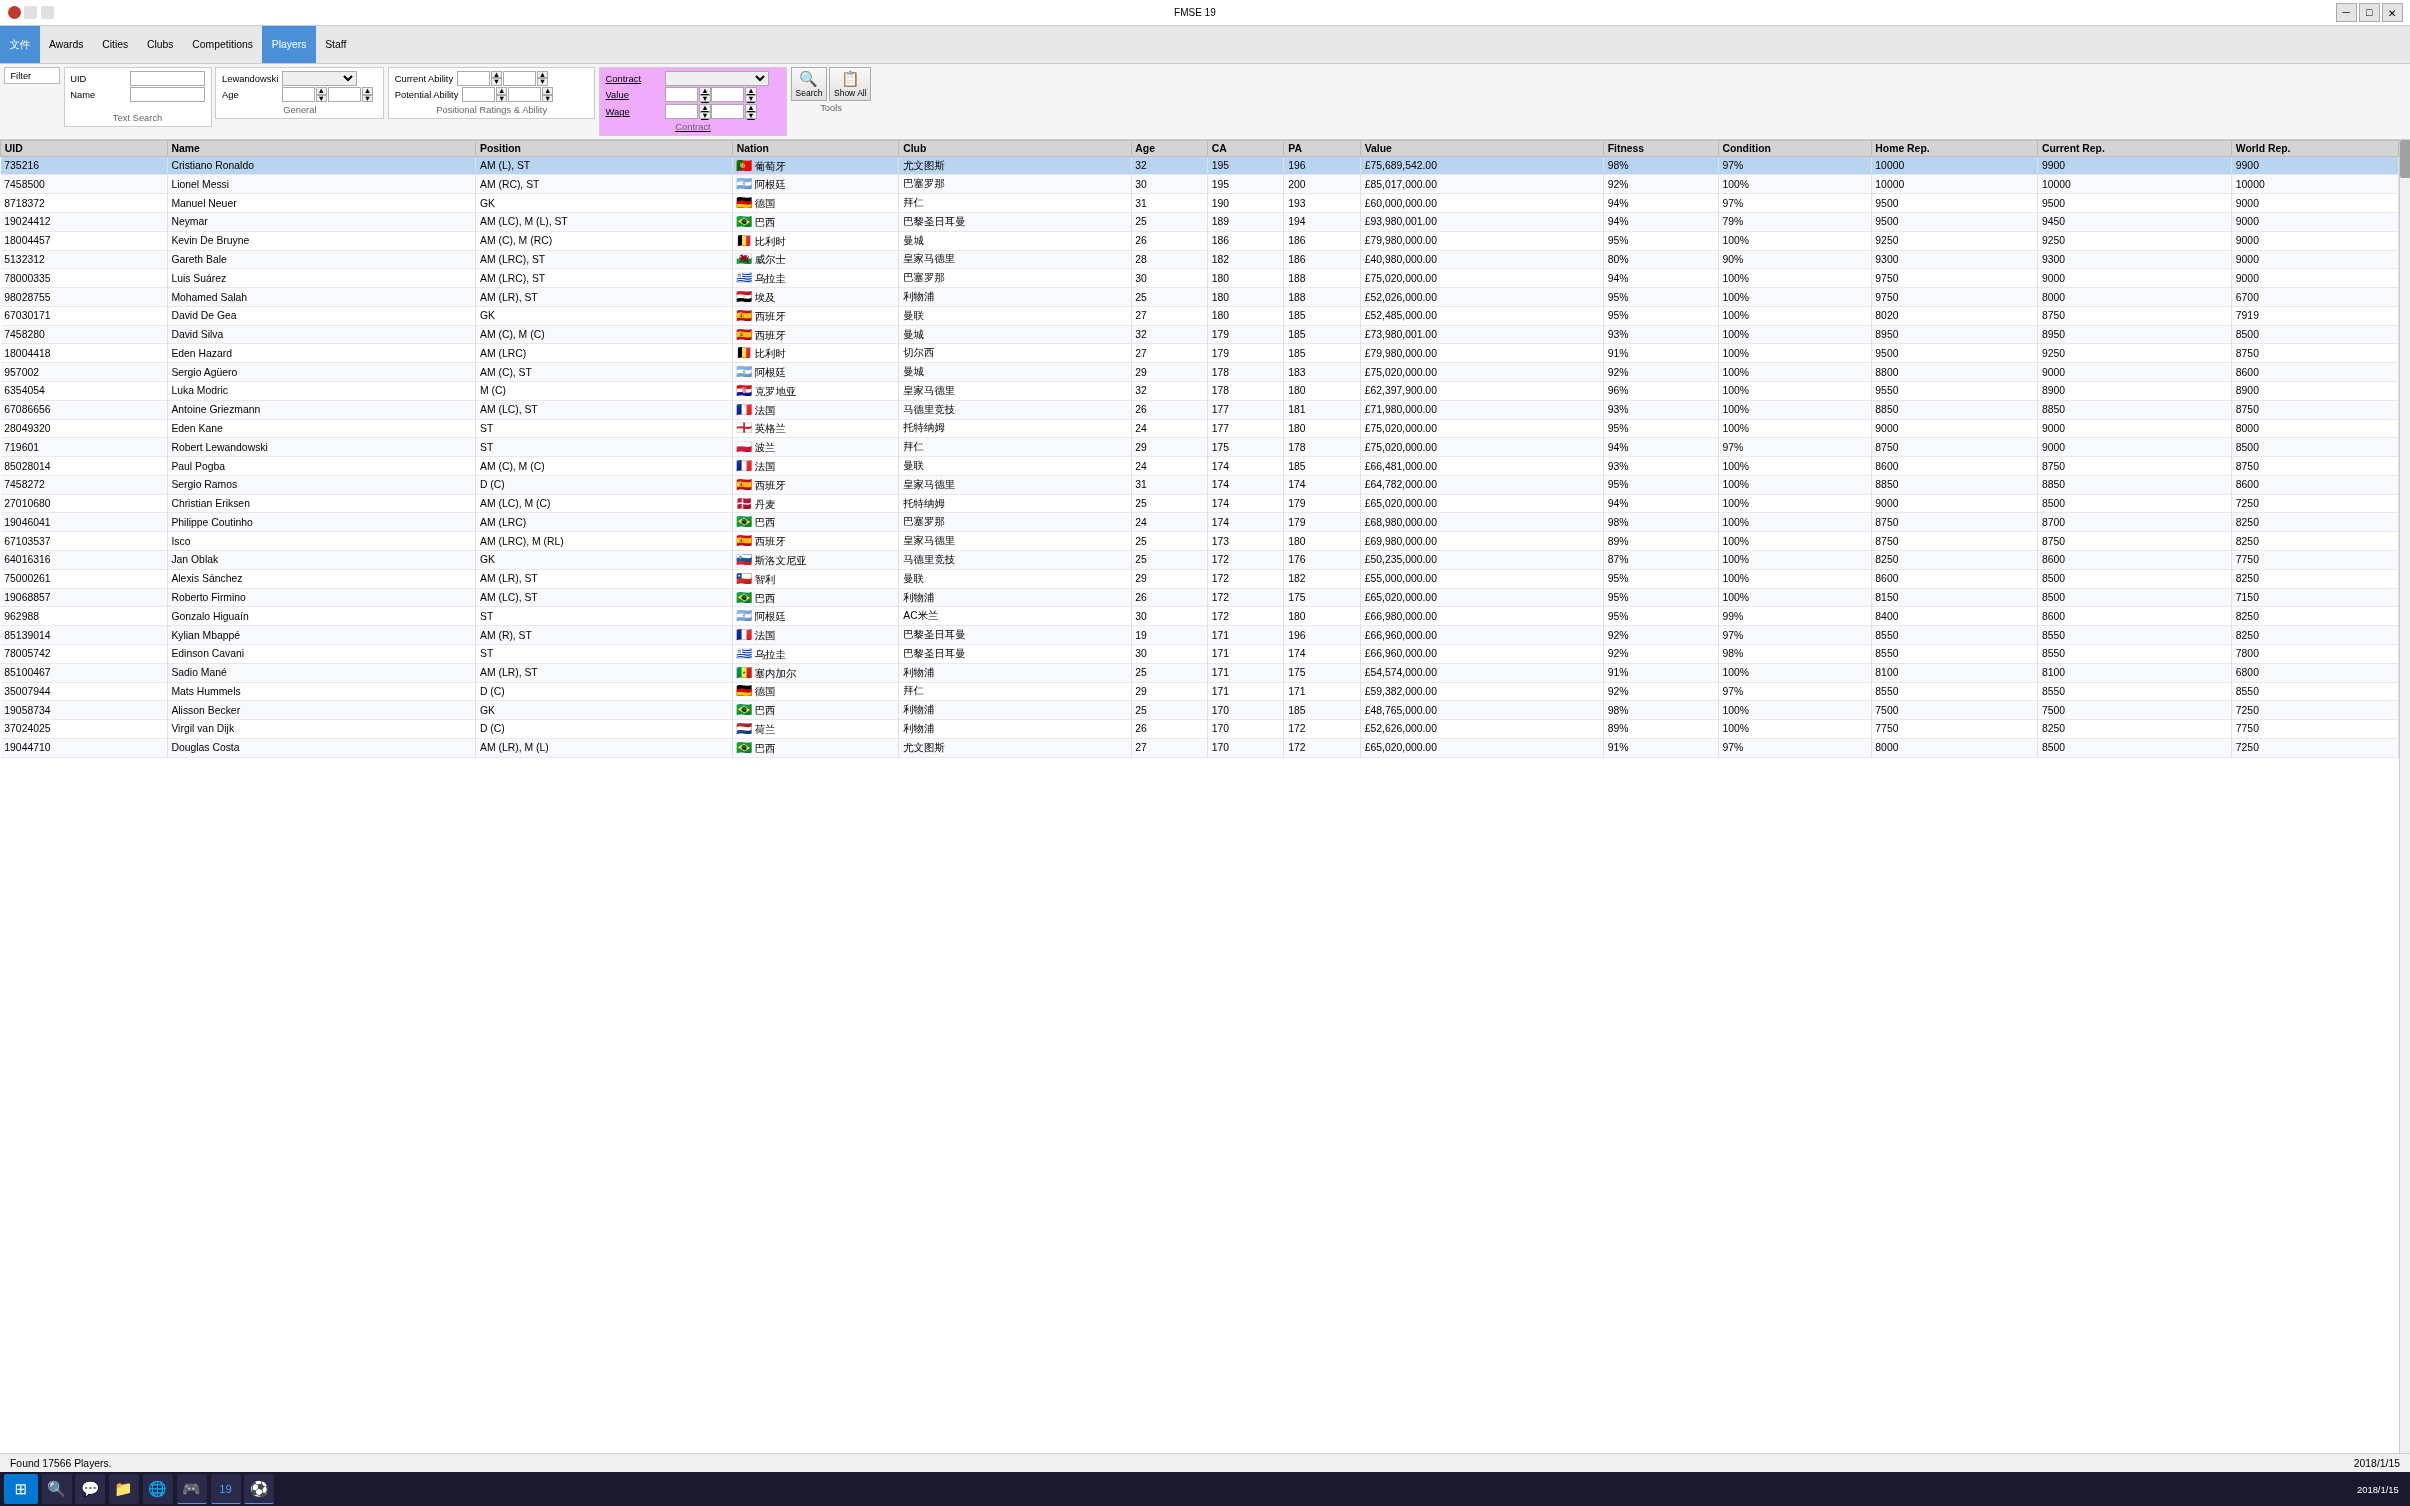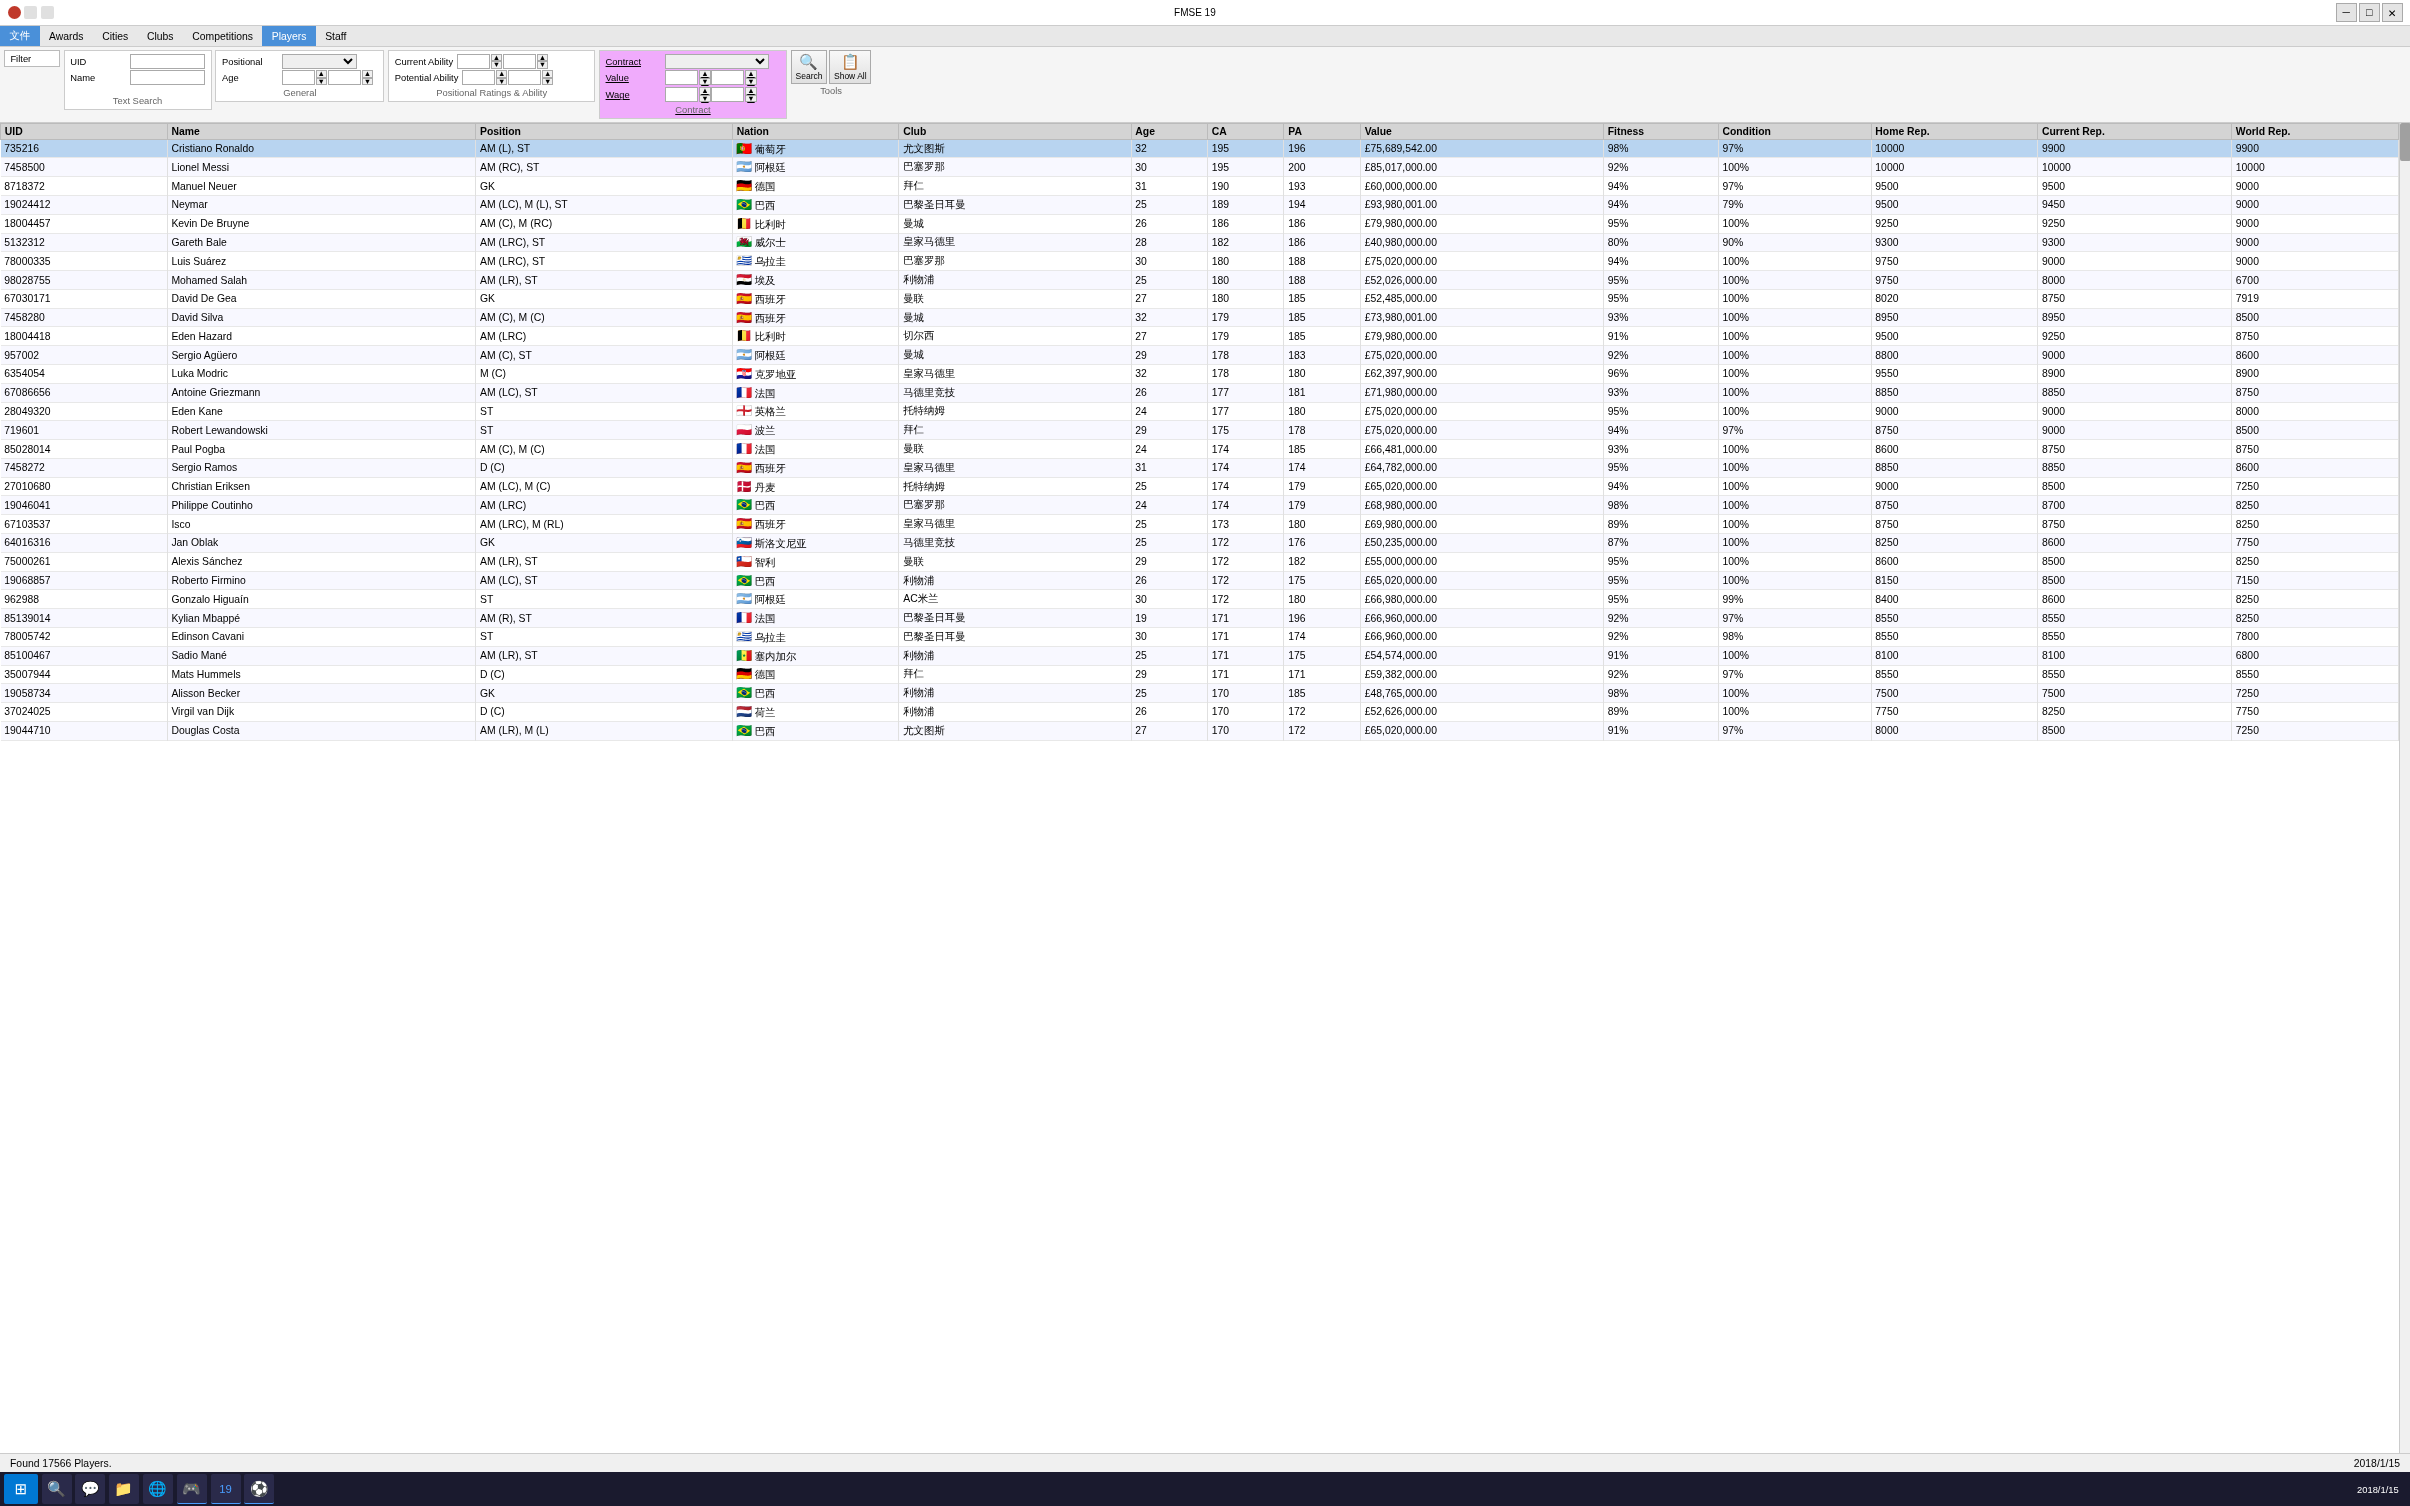--- a/index.html
+++ b/index.html
@@ -17,21 +17,21 @@
       user-select: none;
     }
     .title-bar-title { flex: 1; text-align: center; font-size: 10px; }
     .title-bar-controls { display: flex; gap: 1.9px; }
     .title-btn { width: 21px; height: 19px; border: 0.9px solid #aaa; background: #e4e4e4; cursor: pointer; font-size: 10.4px; display: flex; align-items: center; justify-content: center; }
     .title-bar-left { display: flex; gap: 1.9px; align-items: center; }
 
     
     .menu-bar {
       background: #e8e8e8;
-      height: 21px;
+      height: 38px;
       display: flex;
       align-items: center;
       border-bottom: 0.9px solid #ccc;
     }
     .menu-item {
       padding: 1.9px 9.4px;
       cursor: pointer;
       height: 100%;
       display: flex;
       align-items: center;
@@ -238,21 +238,21 @@
       </div>
       <div class="filter-row">
         <span class="filter-label">Name</span>
         <input class="filter-input" type="text" value="" style="">
       </div>
       <div style="font-size:9.4px;color:#666;text-align:center;margin-top:10px;">Text Search</div>
     </div>
 
     <div style="border:0.9px solid #ccc;background:#fff;padding:2.8px 5.6px;min-width:169px;">
       <div class="filter-row">
-        <span class="filter-label">Positional</span>
+        <span class="filter-label">Lewandowski</span>
         <select class="filter-select"></select>
       </div>
       <div class="filter-row">
         <span class="filter-label">Age</span>
         <div class="filter-number-group">
           <input class="filter-number-input" type="text" style="">
           <div class="filter-number-spin">
             <div class="spin-btn">▲</div>
             <div class="spin-btn">▼</div>
           </div>

